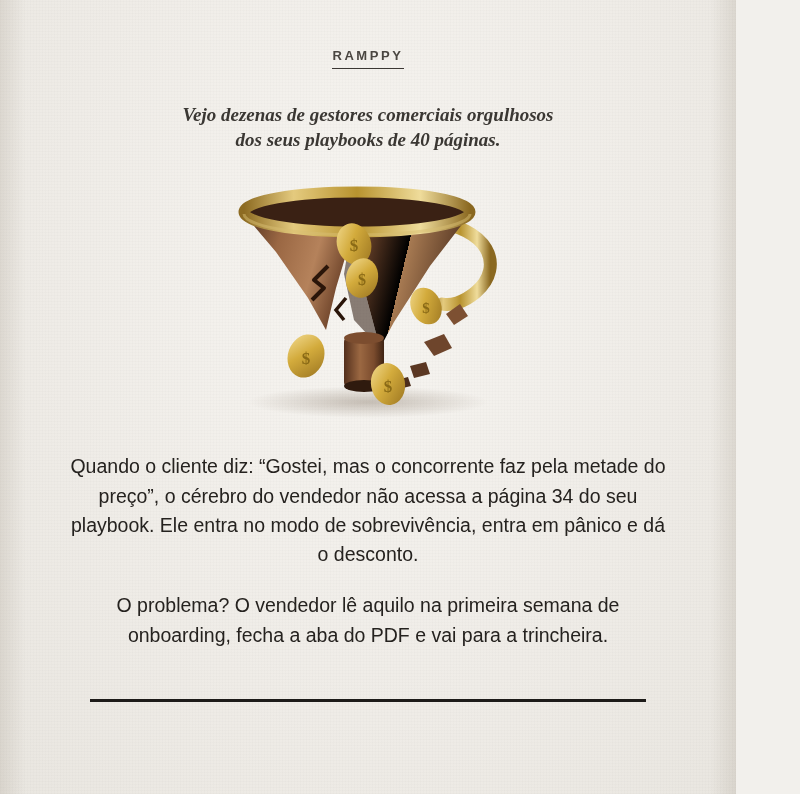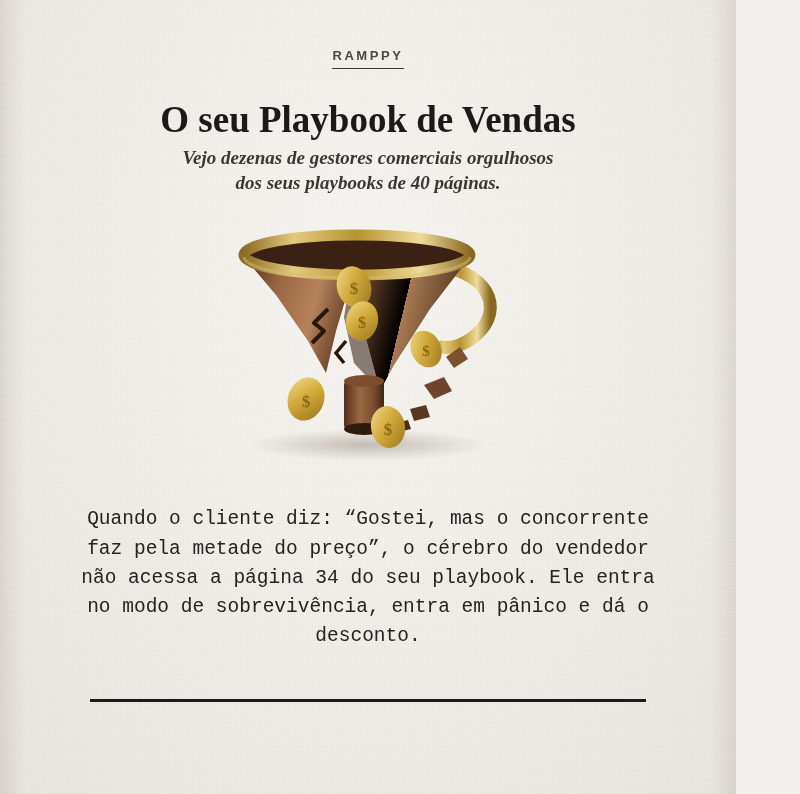--- a/index.html
+++ b/index.html
@@ -90,41 +90,40 @@
 
   .body-copy {
     margin-top: 28px;
     width: 620px;
     text-align: center;
     color: #25221f;
     font-family: "Liberation Sans", sans-serif;
     font-size: 19.5px;
     line-height: 1.5;
   }
-  .body-copy p { margin: 16px; font-family: Liberation Mono, monospace; }
+  .body-copy p { margin: 6px; }
   .body-copy p + p { margin-top: 22px; }
 
   .rule {
     position: absolute;
     left: 90px;
     right: 90px;
     bottom: 92px;
     height: 3px;
     background: #1d1b19;
   }
 </style>
 </head>
 <body>
 
 <div class="card">
 
   <div class="brand">RAMPPY</div>
 
   <div class="headline">
-    <span class="line">O seu Playbook de Vendas</span>
   </div>
 
   <div class="subhead">
     <span class="line">Vejo dezenas de gestores comerciais orgulhosos</span>
     <span class="line">dos seus playbooks de 40 páginas.</span>
   </div>
 
   <div class="art">
     <svg viewBox="0 0 420 248" width="420" height="248" xmlns="http://www.w3.org/2000/svg">
       <defs>
@@ -208,16 +207,17 @@
       </g>
       <g>
         <ellipse cx="230" cy="214" rx="17" ry="21" fill="url(#coinG)" transform="rotate(-10 230 214)"></ellipse>
         <text x="230" y="222" font-family="Liberation Serif, serif" font-size="17" font-weight="bold" fill="#8a6a16" text-anchor="middle">$</text>
       </g>
     </svg>
   </div>
 
   <div class="body-copy">
     <p>Quando o cliente diz: “Gostei, mas o concorrente faz pela metade do preço”, o cérebro do vendedor não acessa a página 34 do seu playbook. Ele entra no modo de sobrevivência, entra em pânico e dá o desconto.</p>
+    <p>O problema? O vendedor lê aquilo na primeira semana de onboarding, fecha a aba do PDF e vai para a trincheira.</p>
   </div>
 
   <div class="rule"></div>
 </div>
 
 </body></html>

